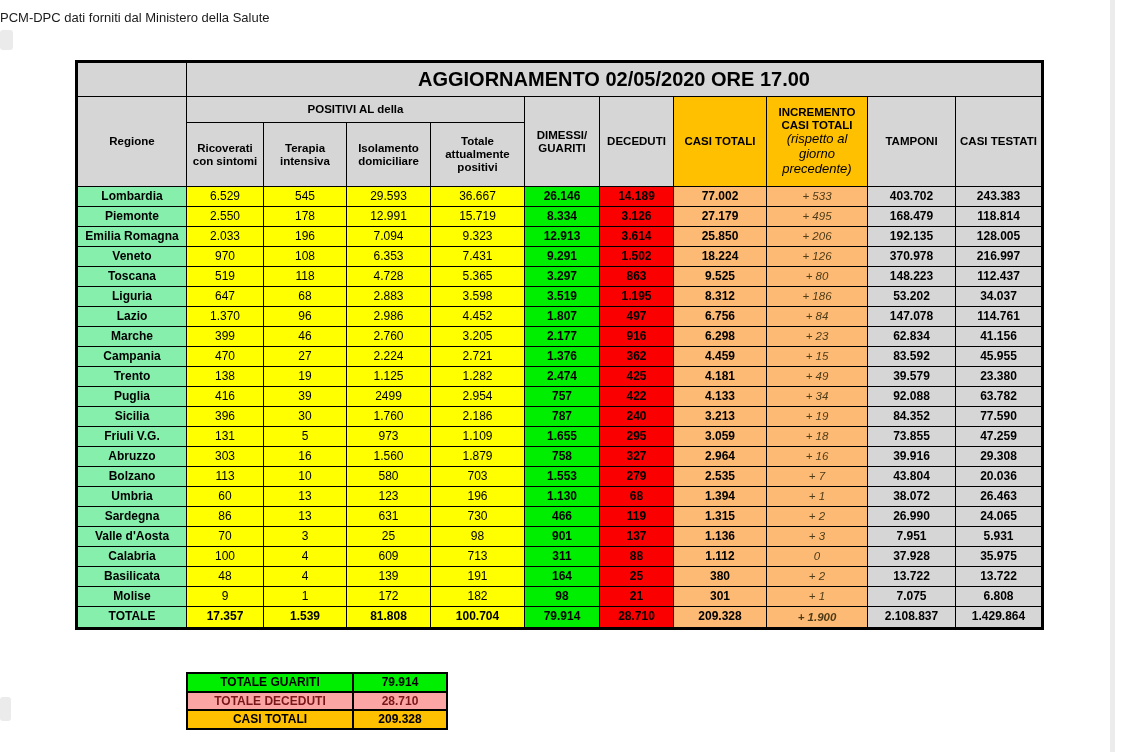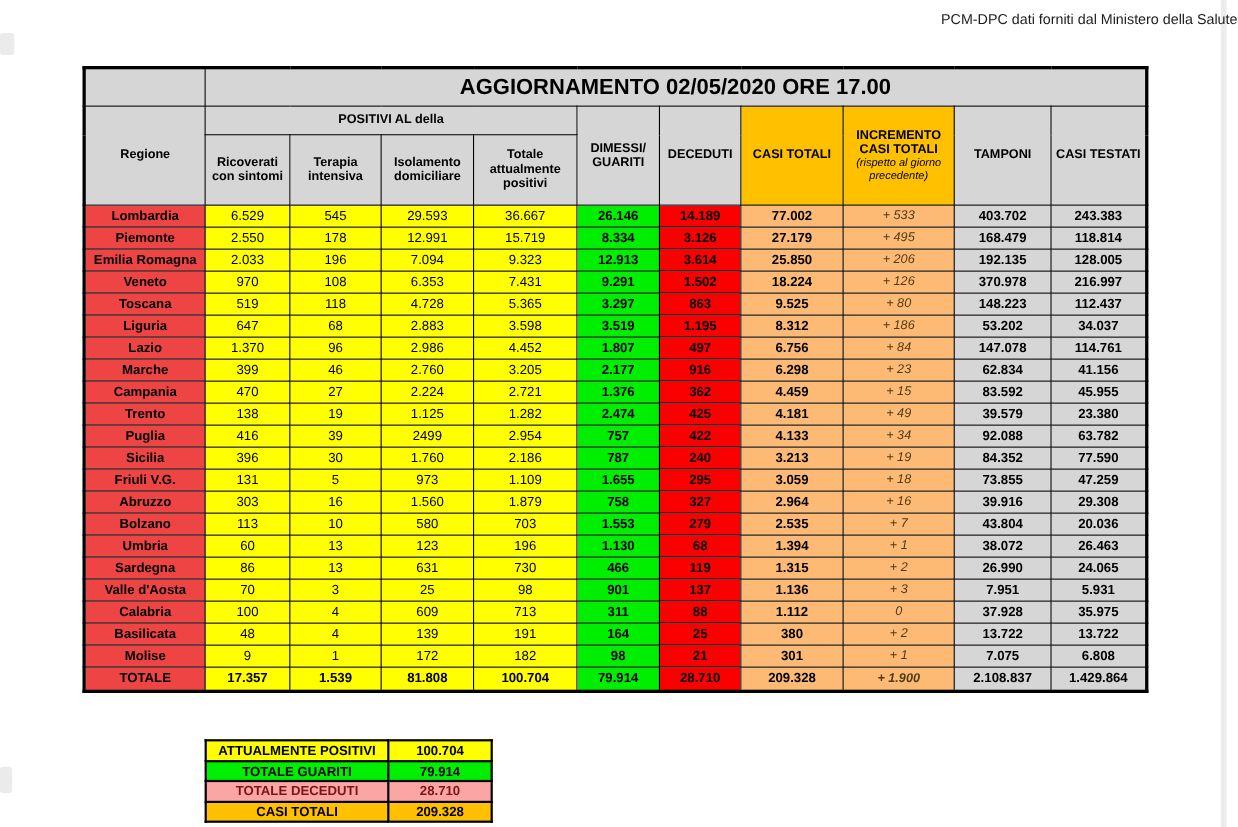--- a/index.html
+++ b/index.html
@@ -1,39 +1,39 @@
 <!DOCTYPE html>
 <html><head>
 <meta charset="utf-8">
 <style>
   html,body{margin:0;padding:0;background:#fff;}
   .page{position:relative;width:1125px;height:752px;background:#ffffff;overflow:hidden;
         font-family:"Liberation Sans",sans-serif;color:#000;}
 
-  .title{position:absolute;top:10px;left:0;width:100%;text-align:right;
+  .title{position:absolute;top:10px;left:0;width:100%;text-align:left;
          font-size:13px;color:#1c1c1c;}
 
   
   table.main{position:absolute;left:75px;top:60px;border-collapse:collapse;
              table-layout:fixed;border:3px solid #000;}
   table.main th,table.main td{border:1.5px solid #000;padding:0 2px;text-align:center;
              vertical-align:middle;overflow:hidden;line-height:1.12;}
 
   .r-agg th{height:33px;}
   .c-corner{background:#d6d6d6;}
   .c-agg{background:#d6d6d6;font-weight:bold;font-size:20px;}
 
   .c-head{background:#d6d6d6;font-weight:bold;font-size:11.5px;}
   .r-group th{height:25px;}
   .r-sub th{height:63px;}
   .c-orange-h{background:#ffc000;}
-  .note{display:block;font-style:italic;font-weight:normal;font-size:10px;line-height:1.15;margin-top:1px;}
+  .note{display:block;font-style:italic;font-weight:normal;font-size:13px;line-height:1.15;margin-top:1px;}
 
   tbody td{height:19px;font-size:12px;}
-  .cell-region{background:#ef4444;font-weight:bold;}
+  .cell-region{background:#86efac;font-weight:bold;}
   .cell-yellow{background:#ffff00;}
   .cell-bold{font-weight:normal;}
   .cell-green{background:#00ee00;font-weight:bold;}
   .cell-red{background:#fa0000;font-weight:bold;color:#000000;}
   .cell-orange{background:#fdba74;font-weight:bold;}
   .cell-inc{font-weight:normal;font-style:italic;color:#4e3b17;font-size:11.5px;}
   .cell-gray{background:#d6d6d6;font-weight:bold;}
   tr.totale td{height:20px;font-weight:bold;}
   tr.totale td.cell-inc{font-weight:bold;}
 
@@ -390,24 +390,20 @@
           <td class="cell-orange">209.328</td>
           <td class="cell-orange cell-inc">+ 1.900</td>
           <td class="cell-gray">2.108.837</td>
           <td class="cell-gray">1.429.864</td>
         </tr>
       </tbody>
   </table>
 
   <table class="summary">
     <tbody>
-        <tr>
-      <td class="s-label bg-yellow">ATTUALMENTE POSITIVI</td>
-      <td class="s-value bg-yellow">100.704</td>
-    </tr>
     <tr>
       <td class="s-label bg-green">TOTALE GUARITI</td>
       <td class="s-value bg-green">79.914</td>
     </tr>
     <tr>
       <td class="s-label bg-red">TOTALE DECEDUTI</td>
       <td class="s-value bg-red">28.710</td>
     </tr>
     <tr>
       <td class="s-label bg-orange">CASI TOTALI</td>

